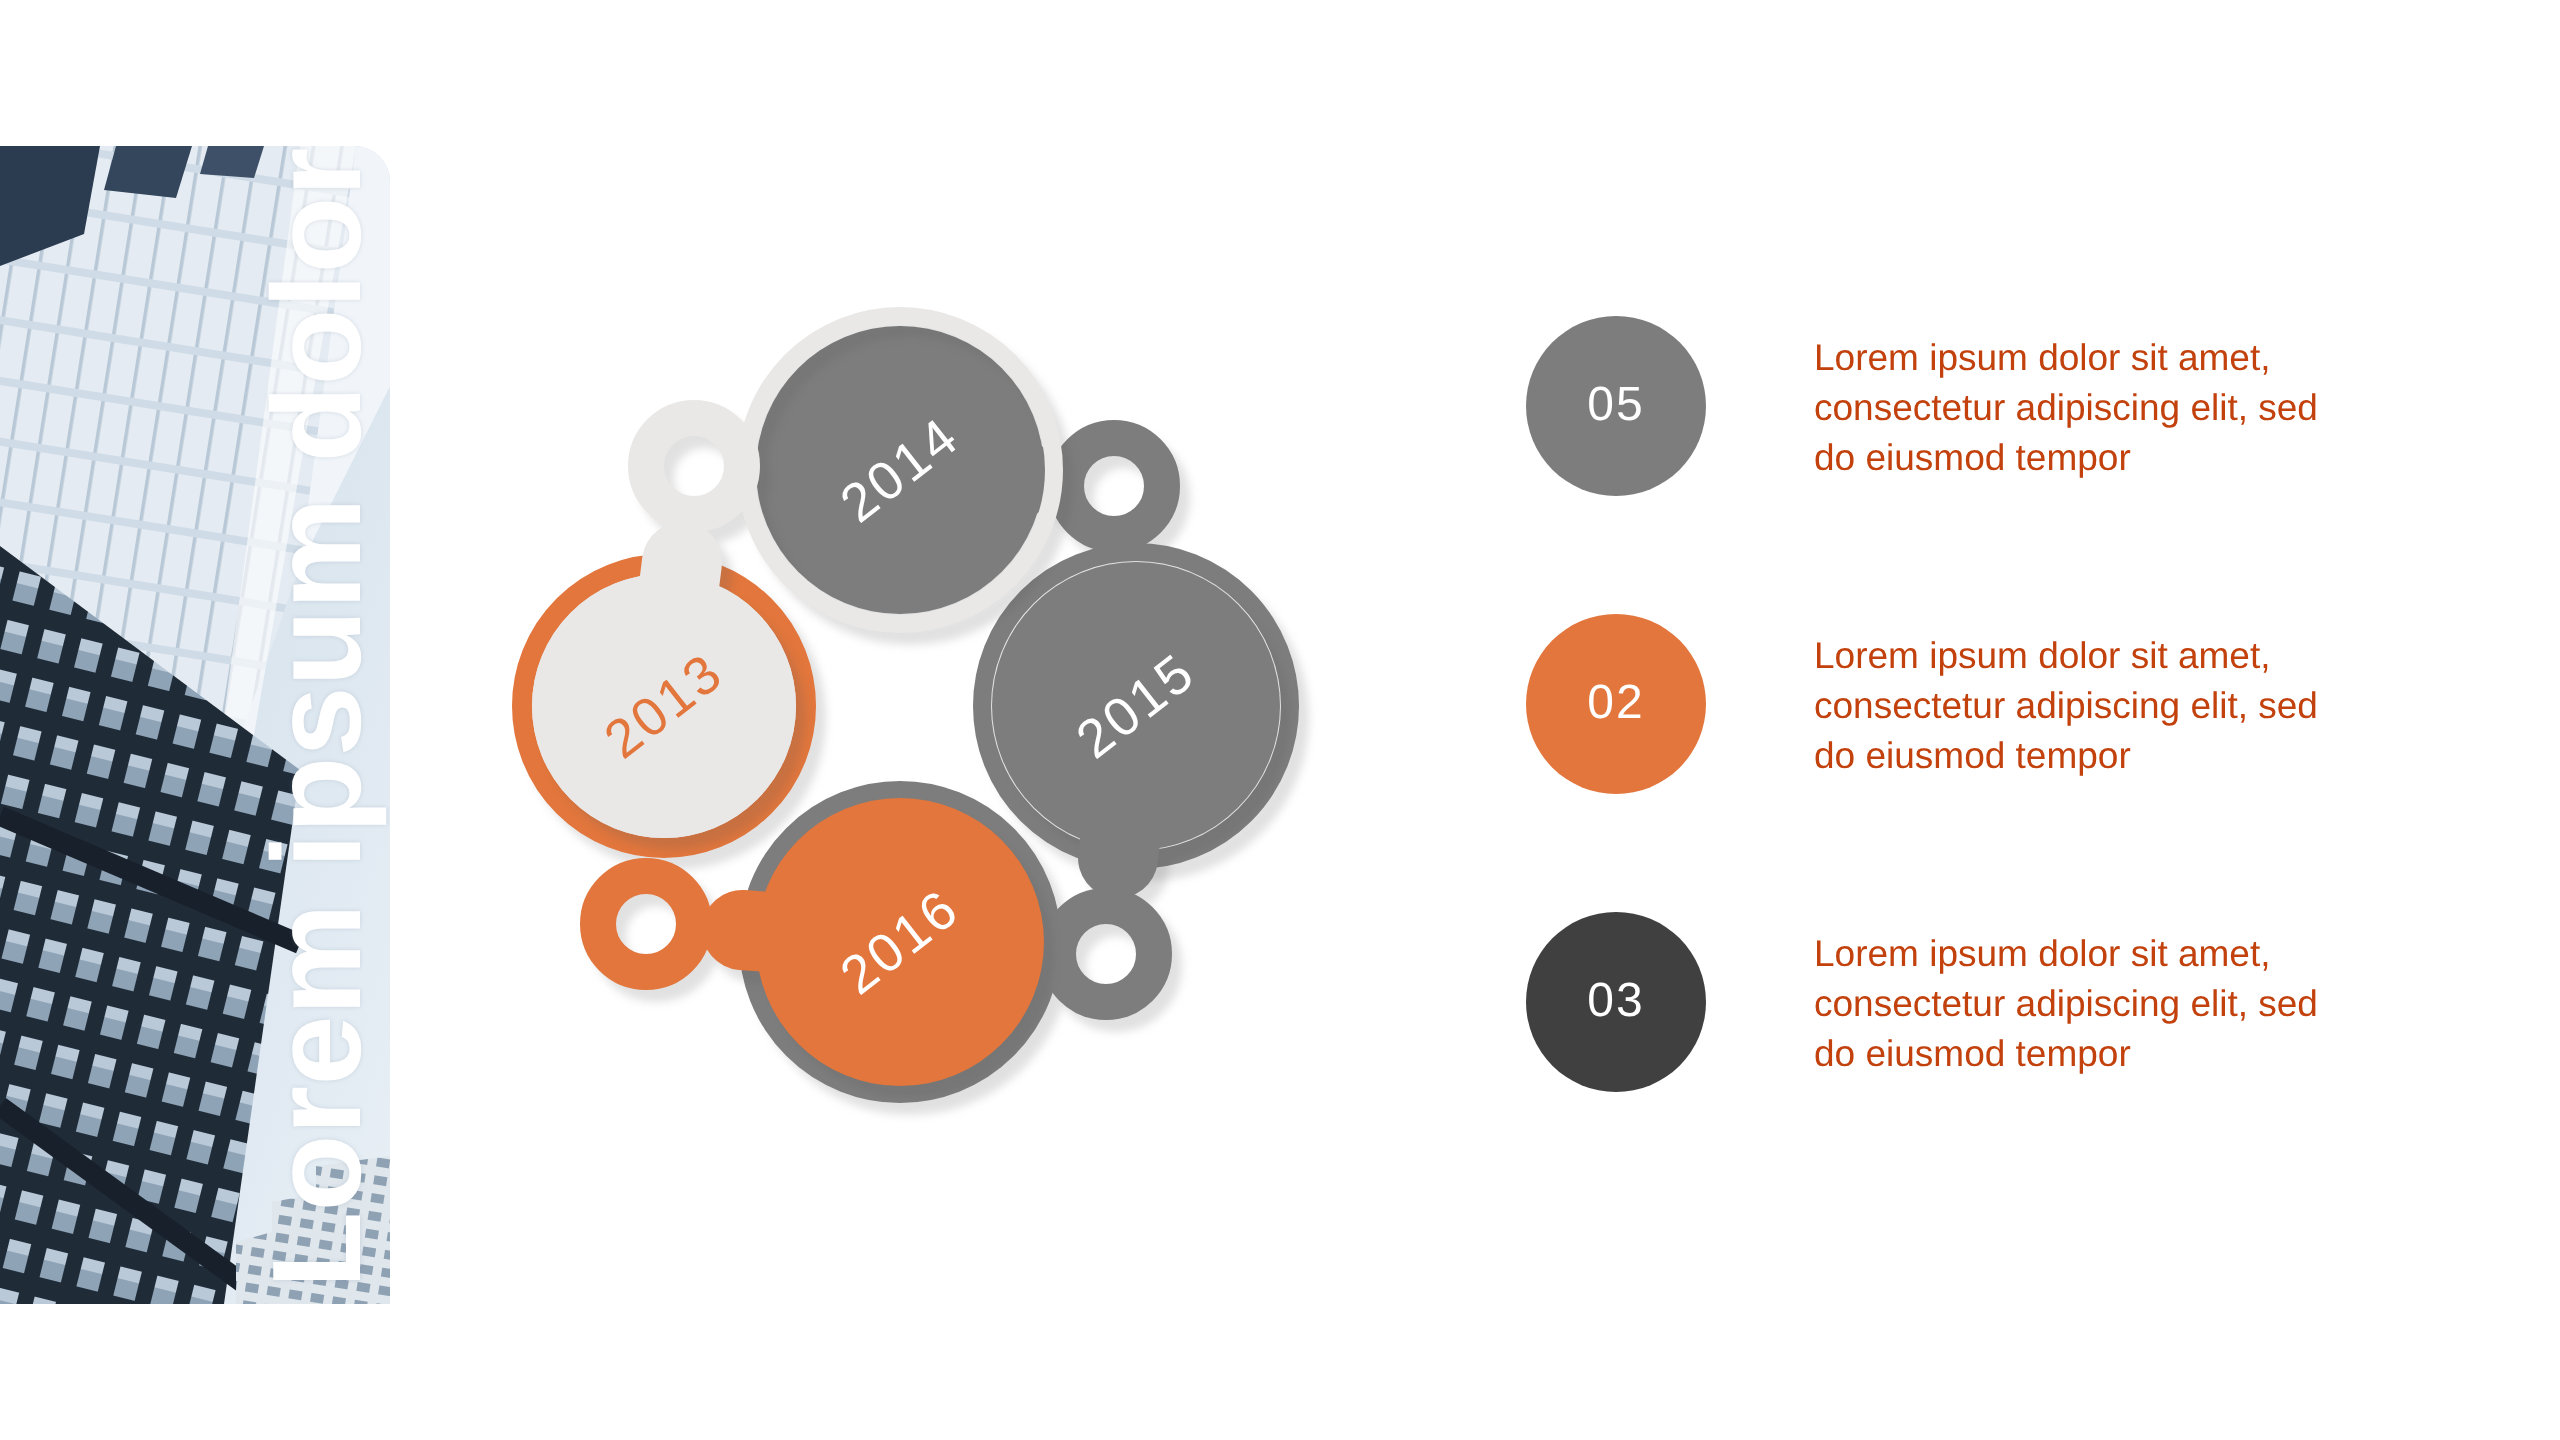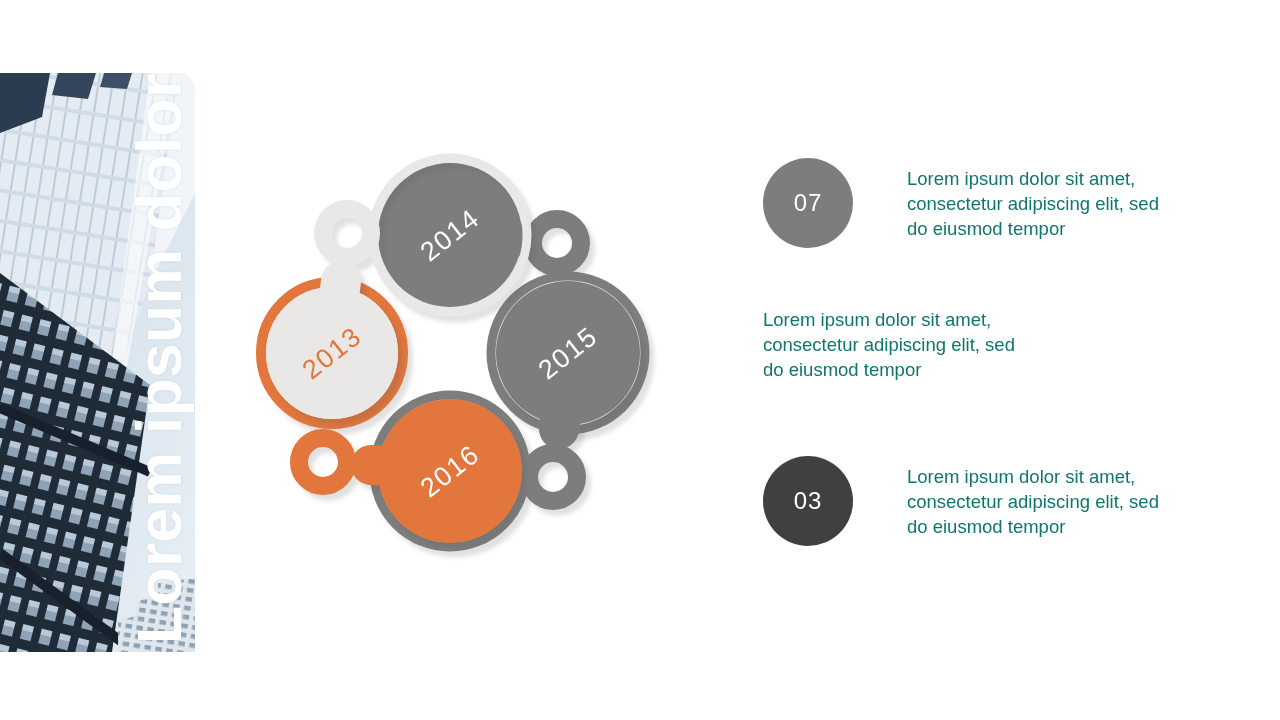--- a/index.html
+++ b/index.html
@@ -37,21 +37,21 @@
   
   .list-item{
     position:absolute; left:763px; display:flex; align-items:center; gap:54px;
   }
   .item-bullet{
     width:90px; height:90px; border-radius:50%; flex:0 0 auto;
     display:flex; align-items:center; justify-content:center;
     color:#ffffff; font-size:24px; letter-spacing:1px;
   }
   .item-text{
-    width:262px; font-size:18.5px; line-height:25px; color:#0f766e;
+    width:262px; font-size:18.5px; line-height:25px; color:#c2410c;
   }
   .item-1{top:158px;} .item-2{top:307px;} .item-3{top:456px;}
 </style>
 </head>
 <body style="background: rgb(255, 255, 255);">
 
 <div class="slide">
 
   <div class="photo-panel">
     <svg viewBox="0 0 195 579" preserveAspectRatio="none">
@@ -121,26 +121,29 @@
     </g>
 
     <text class="year-label" transform="translate(92,213) rotate(-38)" text-anchor="middle" dominant-baseline="central" fill="#e2763c">2013</text>
     <text class="year-label" transform="translate(210,95) rotate(-38)" text-anchor="middle" dominant-baseline="central" fill="#ffffff">2014</text>
     <text class="year-label" transform="translate(328,213) rotate(-38)" text-anchor="middle" dominant-baseline="central" fill="#ffffff">2015</text>
     <text class="year-label" transform="translate(210,331) rotate(-38)" text-anchor="middle" dominant-baseline="central" fill="#ffffff">2016</text>
   </svg>
 
   <div class="list-item item-1">
     <div class="item-bullet" style="background: rgb(125, 125, 125);">
-      <span>07</span>
+      <span>05</span>
     </div>
     <div class="item-text">Lorem ipsum dolor sit amet, consectetur adipiscing elit, sed do eiusmod tempor</div>
   </div>
 
   <div class="list-item item-2">
+    <div class="item-bullet" style="background: rgb(226, 118, 60);">
+      <span>02</span>
+    </div>
     <div class="item-text">Lorem ipsum dolor sit amet, consectetur adipiscing elit, sed do eiusmod tempor</div>
   </div>
 
   <div class="list-item item-3">
     <div class="item-bullet" style="background: #404040;">
       <span>03</span>
     </div>
     <div class="item-text">Lorem ipsum dolor sit amet, consectetur adipiscing elit, sed do eiusmod tempor</div>
   </div>
 

